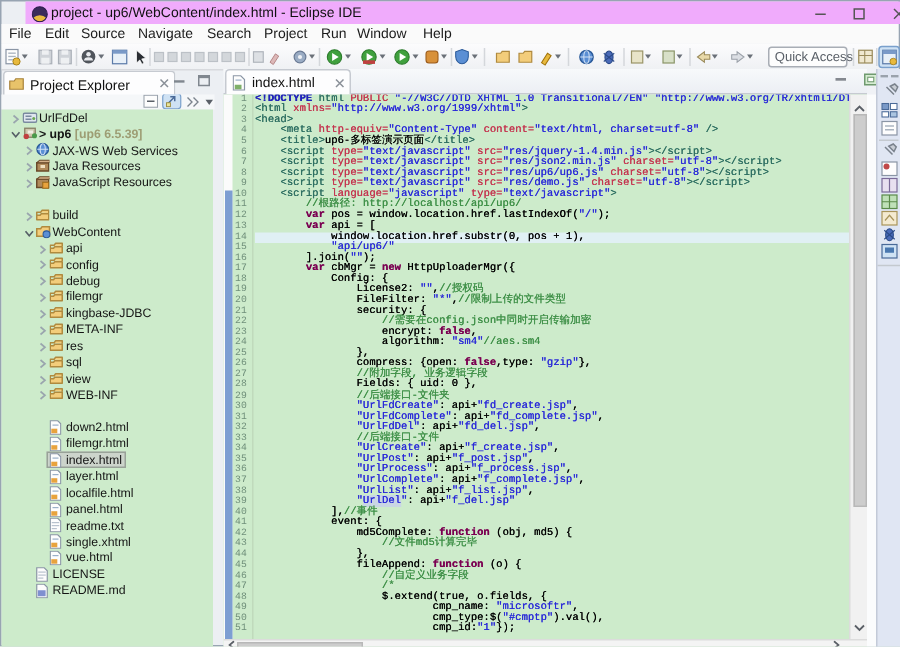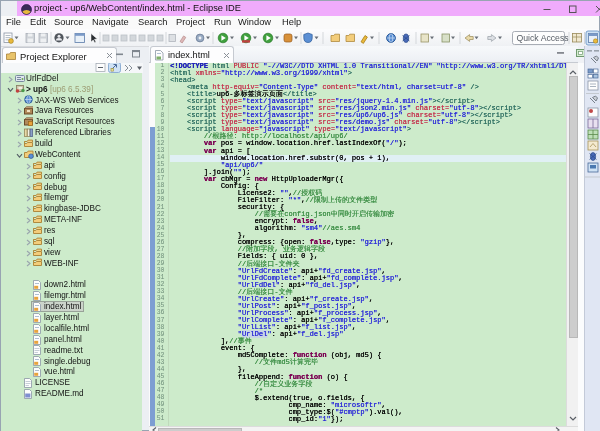--- a/index.html
+++ b/index.html
@@ -213,21 +213,21 @@
             </svg>
           </i>
           <i style="left:14px">
             <svg width="10" height="9">
               <rect x="1.5" y="1.5" width="7" height="6" fill="#cfc8ae" stroke="#8a8268" stroke-width="0.9"></rect>
               <circle cx="2.5" cy="7" r="1.8" fill="#c04040"></circle>
               <circle cx="8" cy="6.5" r="1.7" fill="#4a9a4a"></circle>
               <rect x="3.5" y="3" width="3.5" height="2" fill="#f0eee4"></rect>
             </svg>
           </i>
-          <u style="left:25px"><b style="font-weight:bold">&gt; up6</b> <span style="color:#9d9d74;font-weight:normal">[up6 6.5.39]</span></u>
+          <u style="left:25px"><b style="font-weight:bold">&gt; up6</b> <span style="color:#9d9d74;font-weight:bold">[up6 6.5.39]</span></u>
         </div>
 <div class="row" style="top:21.75px">
           <i style="left:15px">
             <svg width="7" height="7" style="margin-top:2px">
               <path d="M2,1 L5,3.5 L2,6" fill="none" stroke="#9aa5ae" stroke-width="1.1"></path>
             </svg>
           </i>
           <i style="left:23px">
             <svg width="9" height="9">
               <circle cx="4.5" cy="4.5" r="3.8" fill="#5b8fd4" stroke="#2a5a9a"></circle>
@@ -259,35 +259,20 @@
             </svg>
           </i>
           <i style="left:23px">
             <svg width="9" height="9">
               <rect x="0.5" y="2.5" width="8" height="5.5" fill="#b08a5a" stroke="#6a4a2a"></rect>
               <path d="M0.5,2.5 l2,-1.7 h8 l-2,1.7z" fill="#d4b088" stroke="#6a4a2a" stroke-width="0.7"></path>
               <rect x="4.5" y="4.5" width="4" height="4" fill="#e8a33d" stroke="#9a6a1a" stroke-width="0.7"></rect>
             </svg>
           </i>
           <u style="left:34px">JavaScript Resources</u>
-        </div>
-<div class="row" style="top:54.38px">
-          <i style="left:15px">
-            <svg width="7" height="7" style="margin-top:2px">
-              <path d="M2,1 L5,3.5 L2,6" fill="none" stroke="#9aa5ae" stroke-width="1.1"></path>
-            </svg>
-          </i>
-          <i style="left:23px">
-            <svg width="9" height="9">
-              <rect x="0.5" y="1" width="2.6" height="7.5" fill="#e8d9a8" stroke="#8a7a4a" stroke-width="0.7"></rect>
-              <rect x="3.3" y="1" width="2.6" height="7.5" fill="#f6f2e4" stroke="#8a7a4a" stroke-width="0.7"></rect>
-              <rect x="6.1" y="1" width="2.6" height="7.5" fill="#8aa0c8" stroke="#4a5a80" stroke-width="0.7"></rect>
-            </svg>
-          </i>
-          <u style="left:34px">Referenced Libraries</u>
         </div>
 <div class="row" style="top:65.25px">
           <i style="left:15px">
             <svg width="7" height="7" style="margin-top:2px">
               <path d="M2,1 L5,3.5 L2,6" fill="none" stroke="#9aa5ae" stroke-width="1.1"></path>
             </svg>
           </i>
           <i style="left:23px">
             <svg width="9" height="9">
               <path d="M0.5,2.5 h2.6 l1,-1.4 h4.4 v1.9 M0.5,2.5 v5 h8 v-4 h-5 l-0.8,1 h-2.2z" fill="#f3cd7b" stroke="#b08a3e" stroke-width="1" stroke-linejoin="round"></path>
@@ -512,21 +497,21 @@
           <u style="left:43px">readme.txt</u>
         </div>
 <div class="row" style="top:282.75px">
           <i style="left:32px">
             <svg width="8" height="10">
               <path d="M0.5,0.5 h5 l2,2 v7 h-7z" fill="#fdfdfd" stroke="#8a95a5" stroke-width="0.8"></path>
               <rect x="1.2" y="5.8" width="4" height="3" fill="#e8a33d"></rect>
               <rect x="2" y="3" width="4" height="0.8" fill="#9ab0c8"></rect>
             </svg>
           </i>
-          <u style="left:43px">single.debug</u>
+          <u style="left:43px">single.xhtml</u>
         </div>
 <div class="row" style="top:293.62px">
           <i style="left:32px">
             <svg width="8" height="10">
               <path d="M0.5,0.5 h5 l2,2 v7 h-7z" fill="#fdfdfd" stroke="#8a95a5" stroke-width="0.8"></path>
               <rect x="1.2" y="5.8" width="4" height="3" fill="#e8a33d"></rect>
               <rect x="2" y="3" width="4" height="0.8" fill="#9ab0c8"></rect>
             </svg>
           </i>
           <u style="left:43px">vue.html</u>

